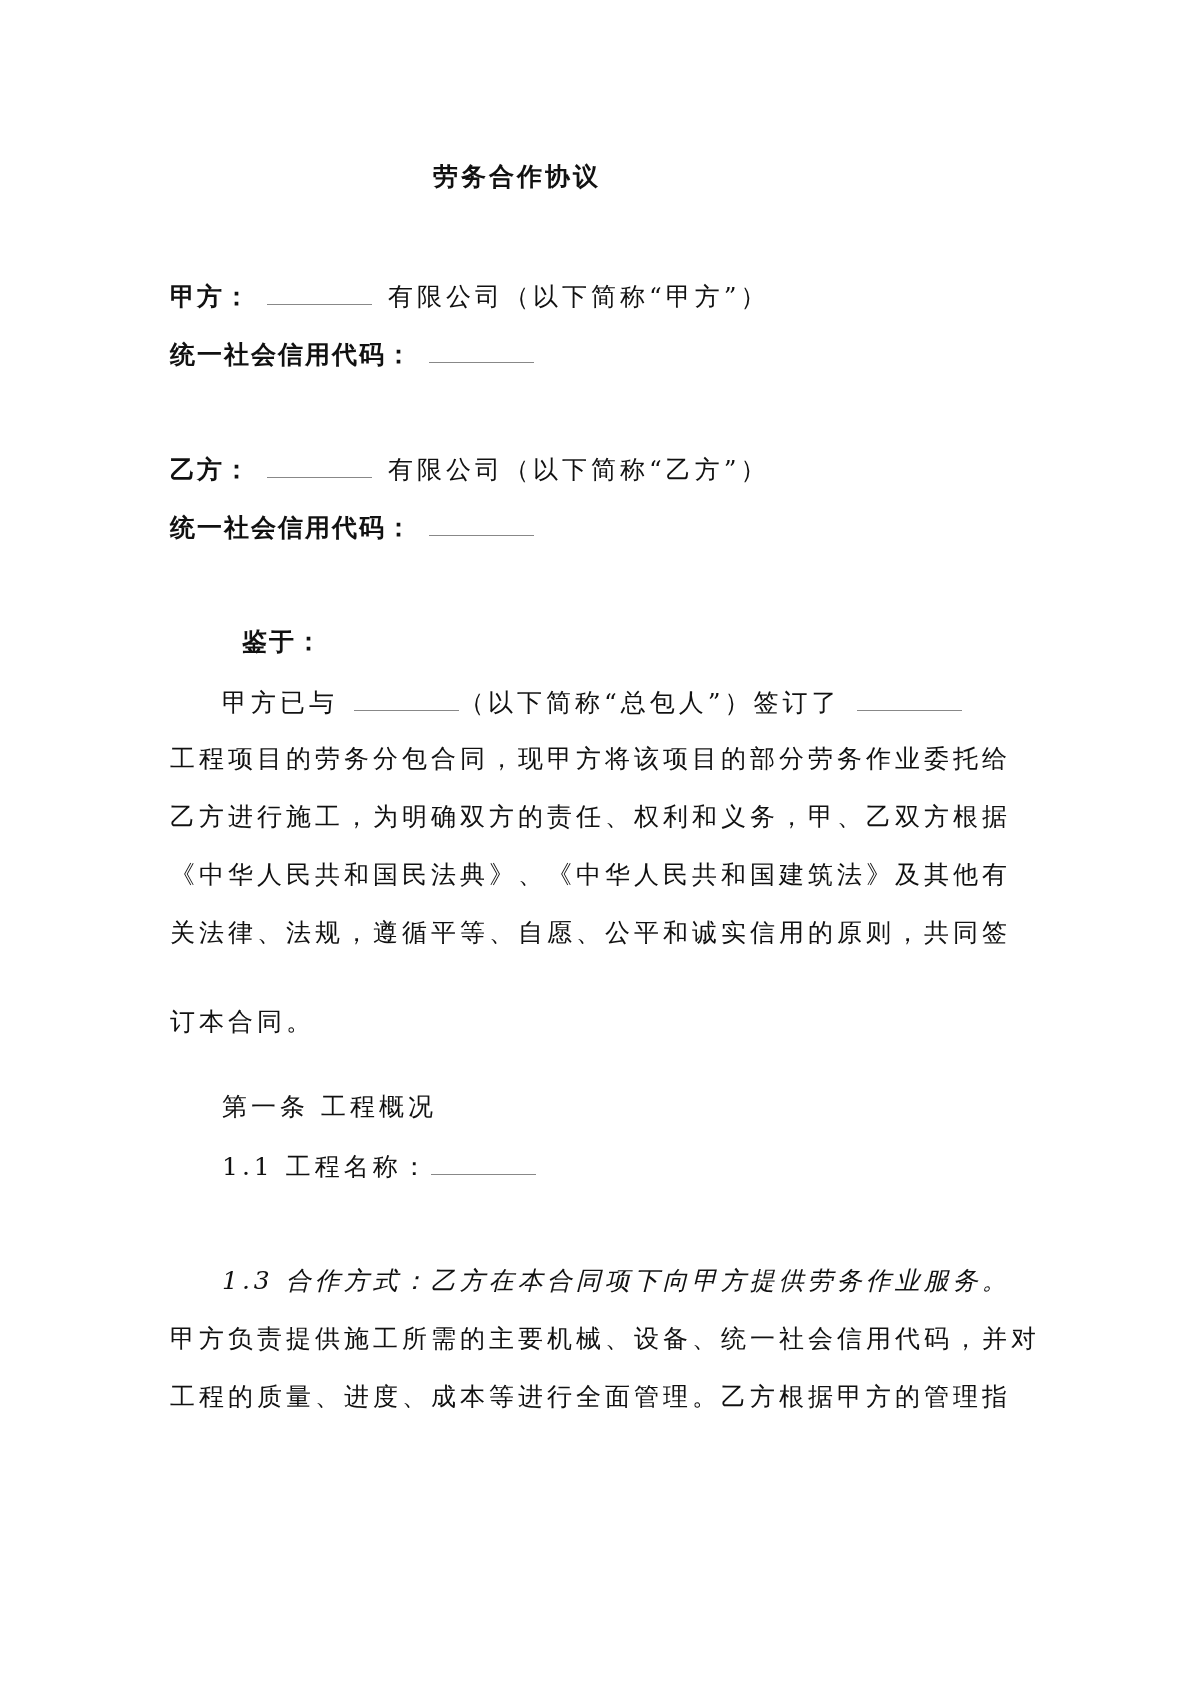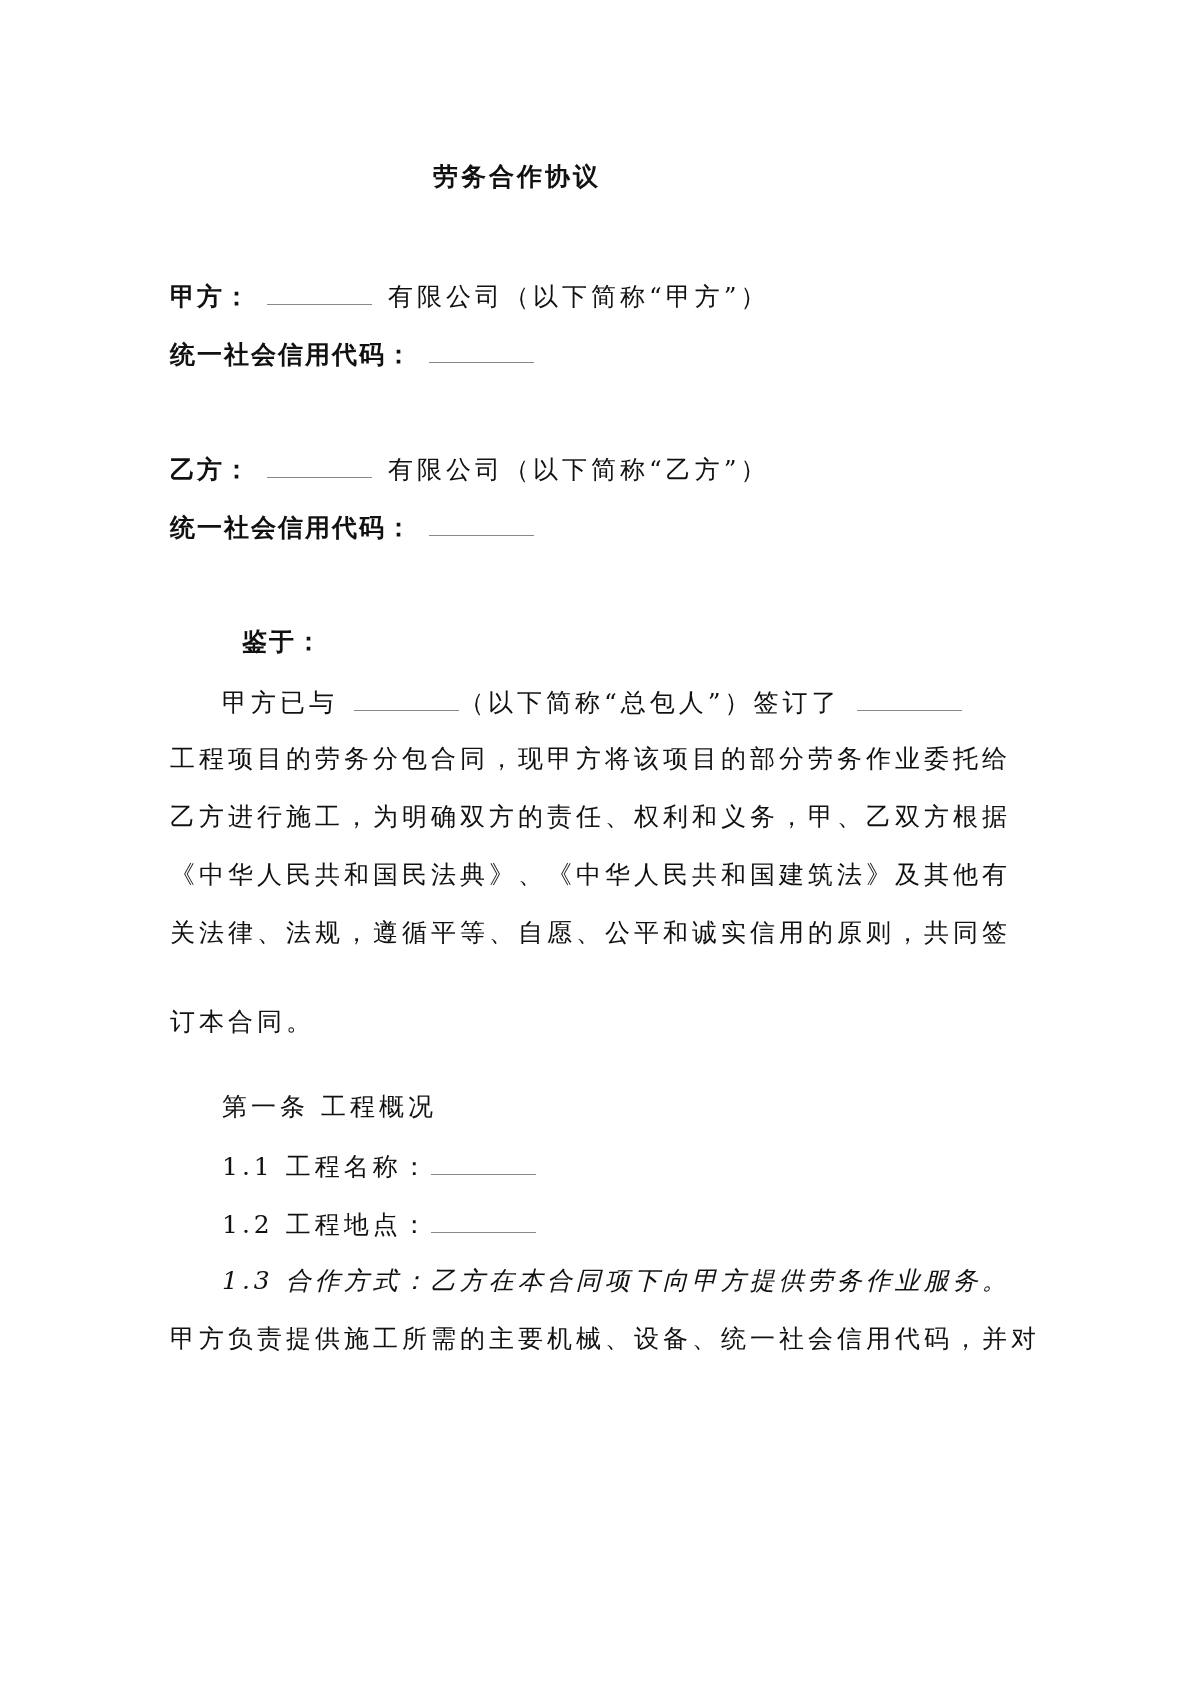--- a/index.html
+++ b/index.html
@@ -43,19 +43,17 @@
   <div class="line" style="left:170px; top:802px;">乙方进行施工，为明确双方的责任、权利和义务，甲、乙双方根据</div>
   <div class="line" style="left:170px; top:860px;">《中华人民共和国民法典》、《中华人民共和国建筑法》及其他有</div>
   <div class="line" style="left:170px; top:918px;">关法律、法规，遵循平等、自愿、公平和诚实信用的原则，共同签</div>
   <div class="line" style="left:170px; top:976px;margin-top:31px;">订本合同。</div>
 
   <div class="line" style="left:222px; top:1092px;">第一条  工程概况</div>
 
   <div class="line" style="left:222px; top:1150px;">
     <span>1.1 工程名称：</span><span class="blank w105"></span>
   </div>
-  <div class="line" style="left:222px; top:1208px;">
-    <span>1.2 工程地点：</span><span class="blank w105"></span>
-  </div>
   <div class="line" style="left:222px; top:1266px;font-style:italic;">1.3 合作方式：乙方在本合同项下向甲方提供劳务作业服务。</div>
   <div class="line" style="left:170px; top:1324px;">甲方负责提供施工所需的主要机械、设备、统一社会信用代码，并对</div>
+  <div class="line" style="left:170px; top:1382px;">工程的质量、进度、成本等进行全面管理。乙方根据甲方的管理指</div>
 
 </div>
 
 </body></html>

